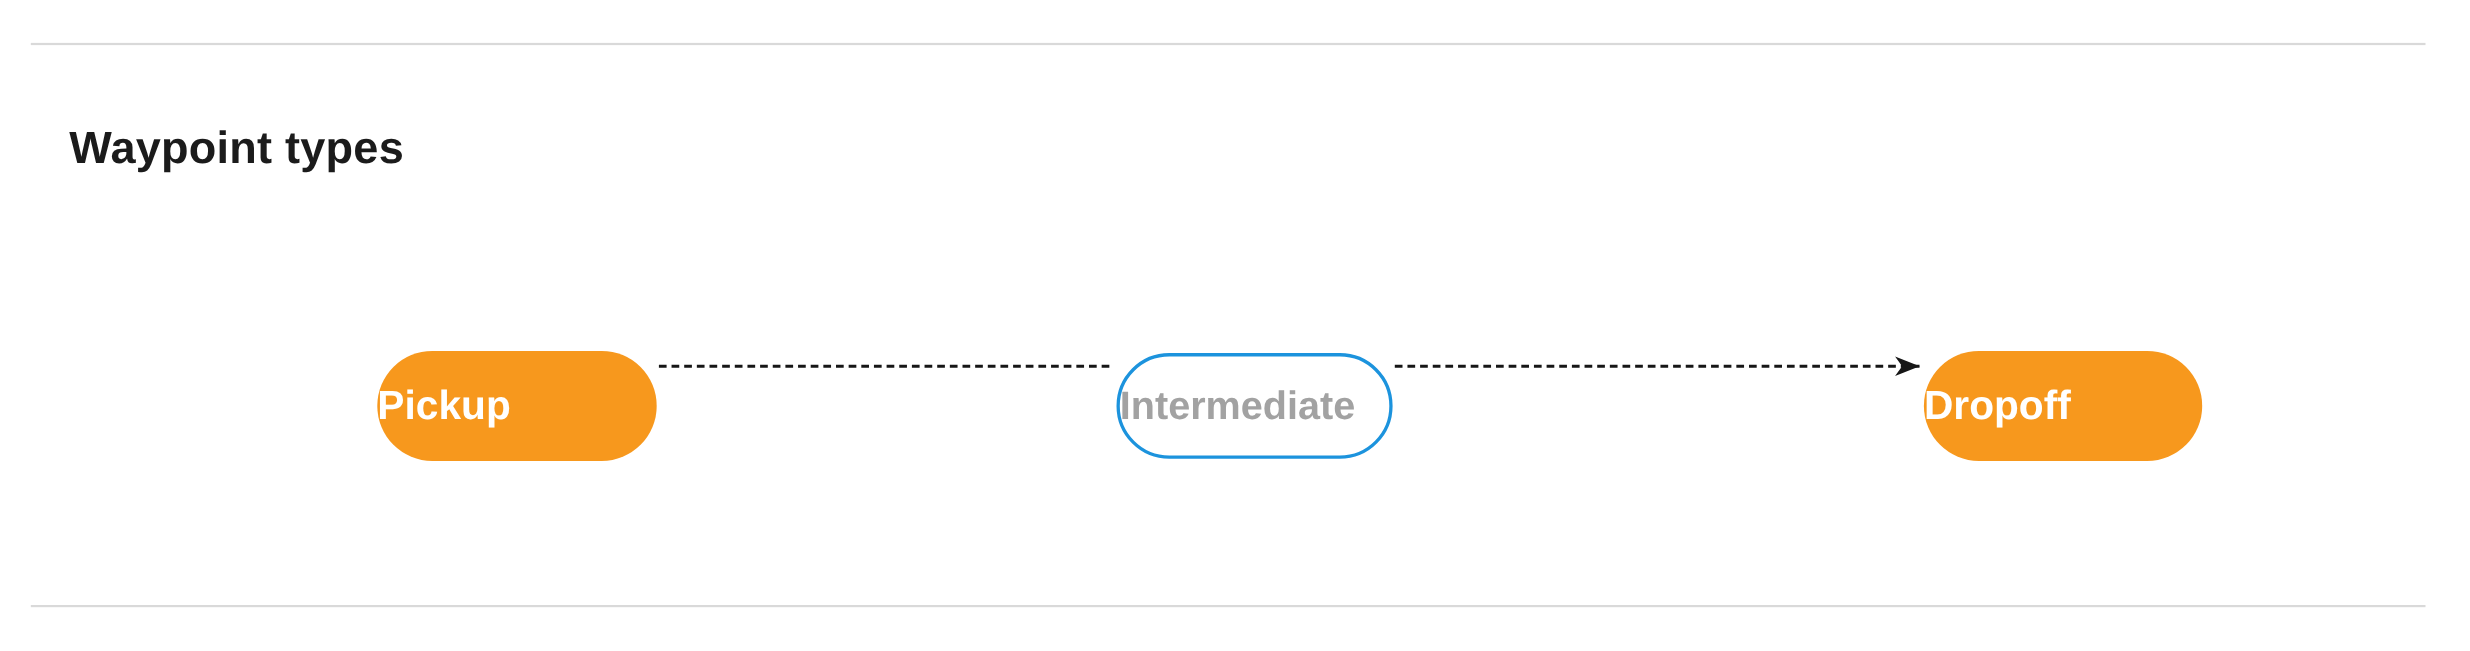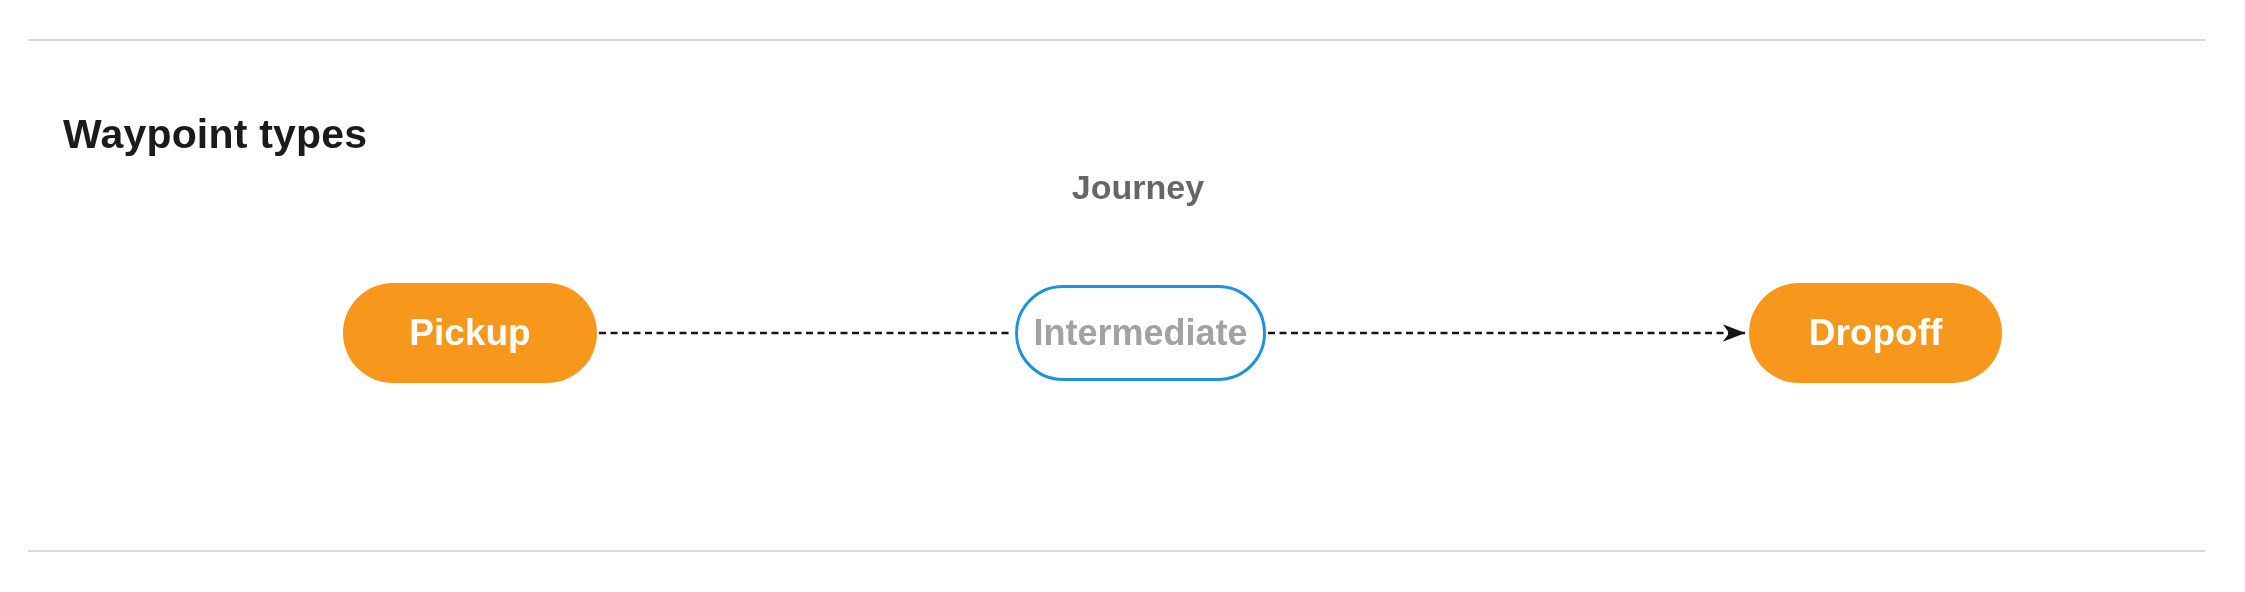--- a/index.html
+++ b/index.html
@@ -56,24 +56,24 @@
   .connector {
     stroke: #161616;
     stroke-width: 2.6;
     stroke-dasharray: 7 4.5;
     fill: none;
   }
   .node {
     position: absolute;
     display: flex;
     align-items: center;
-    justify-content: center;
     box-sizing: border-box;
     border-radius: 60px;
     white-space: nowrap;
+    margin-top: 36px;
   }
   .node.terminal {
     width: 254px;
     height: 100px;
     top: 283px;
     background: #f7981d;
     color: #ffffff;
     font-size: 37px;
     font-weight: 700;
   }
@@ -93,21 +93,20 @@
 </style>
 </head>
 <body>
 
 <div class="canvas">
 
   <div class="divider top"></div>
 
   <h3 class="figure-title">Waypoint types</h3>
 
-  <div class="journey-label">Journey</div>
 
   <svg class="connector-layer" viewBox="0 0 2245 592">
     <defs>
       <marker id="arrowhead" markerUnits="userSpaceOnUse" markerWidth="24" markerHeight="20" viewBox="0 0 12 10" refX="11.5" refY="5" orient="auto">
         <path d="M0.4,0.6 L11.6,5 L0.4,9.4 L3.6,5 Z" fill="#161616"></path>
       </marker>
     </defs>
     <line class="connector" x1="599" y1="333" x2="1013" y2="333"></line>
     <line class="connector" x1="1268" y1="333" x2="1745" y2="333" marker-end="url(#arrowhead)"></line>
   </svg>

